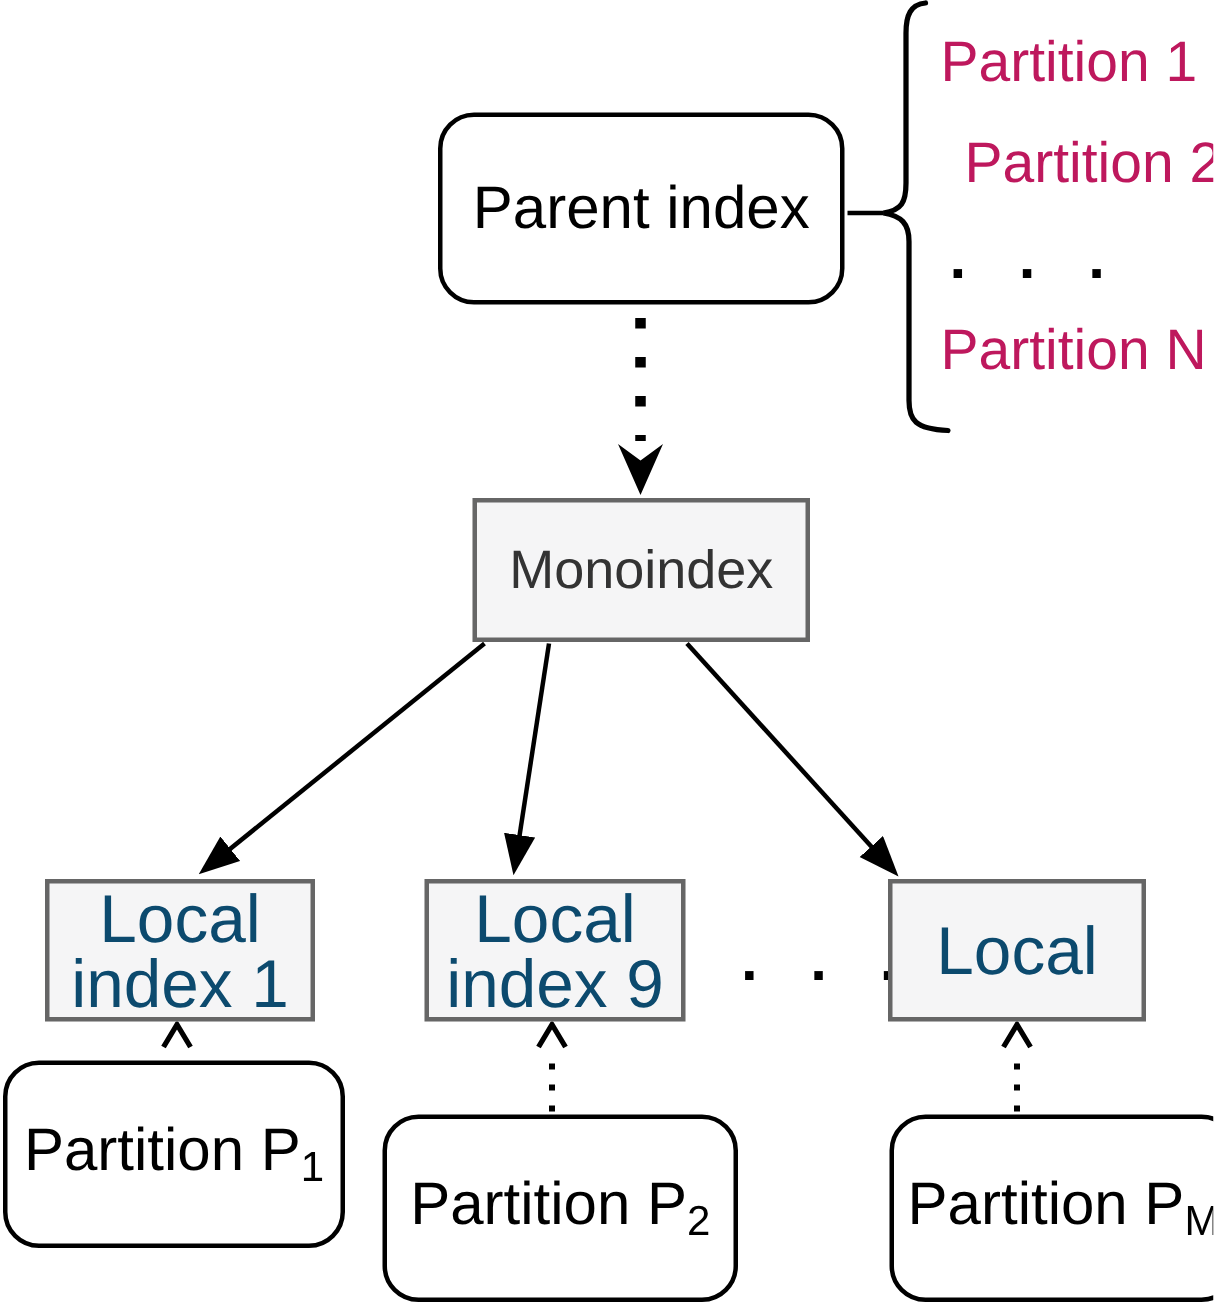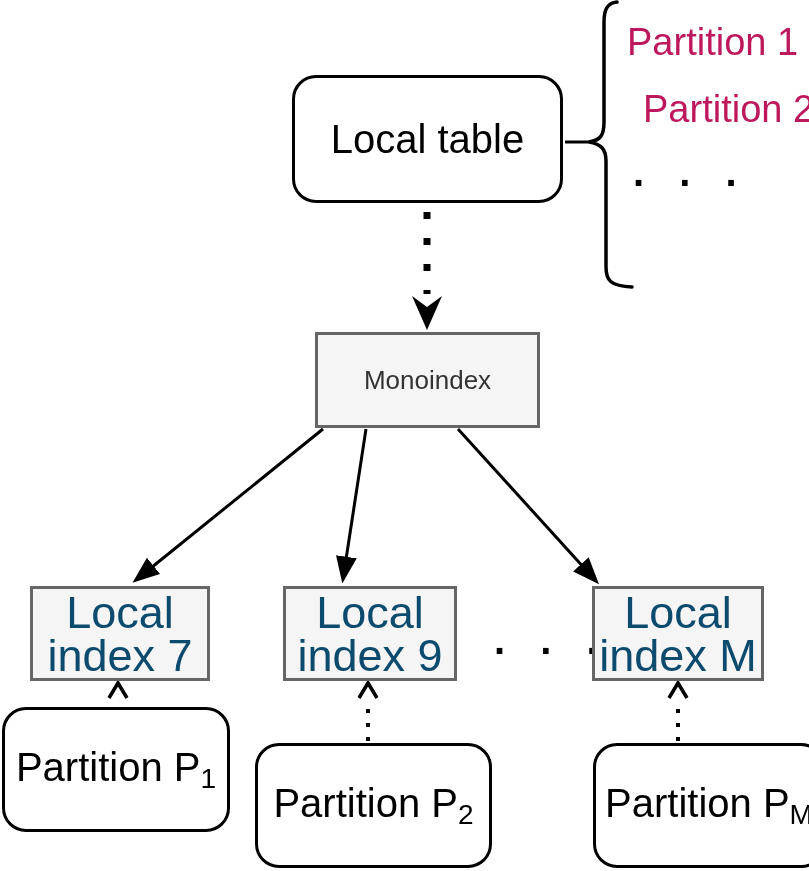--- a/index.html
+++ b/index.html
@@ -25,21 +25,21 @@
     border-radius: 24px;
     background: #ffffff;
     color: #000000;
   }
   .indexbox {
     border: 3px solid #666666;
     background: #f5f5f6;
     color: #2e2e2e;
   }
   .parent-label { font-size: 40px; color: #000000; }
-  .mono-label { font-size: 26px; color: #333333; }
+  .mono-label { font-size: 36px; color: #333333; }
   .local-label { font-size: 45px; line-height: 43px; color: #0c4a6e; }
   .part-label { font-size: 40px; color: #000000; white-space: nowrap; }
   .part-label sub { font-size: 0.7em; vertical-align: -0.25em; }
   .plist-item {
     position: absolute;
     left: 627px;
     font-size: 38px;
     line-height: 40px;
     color: #be185d;
     white-space: nowrap;
@@ -81,51 +81,51 @@
     <path d="M 109 698 L 118 683 L 127 698" fill="none" stroke="#000000" stroke-width="3.5"></path>
 
     <line x1="368" y1="741" x2="368" y2="699" stroke="#000000" stroke-width="4" stroke-dasharray="4 10"></line>
     <path d="M 359 698 L 368 683 L 377 698" fill="none" stroke="#000000" stroke-width="3.5"></path>
 
     <line x1="678" y1="741" x2="678" y2="699" stroke="#000000" stroke-width="4" stroke-dasharray="4 10"></line>
     <path d="M 669 698 L 678 683 L 687 698" fill="none" stroke="#000000" stroke-width="3.5"></path>
   </svg>
 
   <div class="box rounded" style="left:292px; top:75px; width:271px; height:128px;">
-    <span class="parent-label">Local table</span>
+    <span class="parent-label">Parent index</span>
   </div>
 
   <div class="plist-item" style="top:22px;">Partition 1</div>
   <div class="plist-item" style="top:89px;margin-left:16px;">Partition 2</div>
   <div class="dots" style="left:633px; top:152px;">. . .</div>
+  <div class="plist-item" style="top:214px;">Partition N</div>
 
   <div class="box indexbox" style="left:315px; top:332px; width:225px; height:96px;">
     <span class="mono-label">Monoindex</span>
   </div>
 
   <div class="box indexbox" style="left:30px; top:586px; width:180px; height:95px;">
     <div class="local-label">
       <div>Local</div>
-      <div>index 7</div>
+      <div>index 1</div>
     </div>
   </div>
 
   <div class="box indexbox" style="left:283px; top:586px; width:174px; height:95px;">
     <div class="local-label">
       <div>Local</div>
       <div>index 9</div>
     </div>
   </div>
 
   <div class="dots" style="left:494px; top:620px;">. . .</div>
 
   <div class="box indexbox" style="left:592px; top:586px; width:172px; height:95px;">
     <div class="local-label">
       <div>Local</div>
-      <div>index M</div>
     </div>
   </div>
 
   <div class="box rounded" style="left:2px; top:707px; width:228px; height:125px;">
     <div class="part-label">
       <span>Partition P</span><sub>1</sub>
     </div>
   </div>
 
   <div class="box rounded" style="left:255px; top:743px; width:237px; height:125px;">

